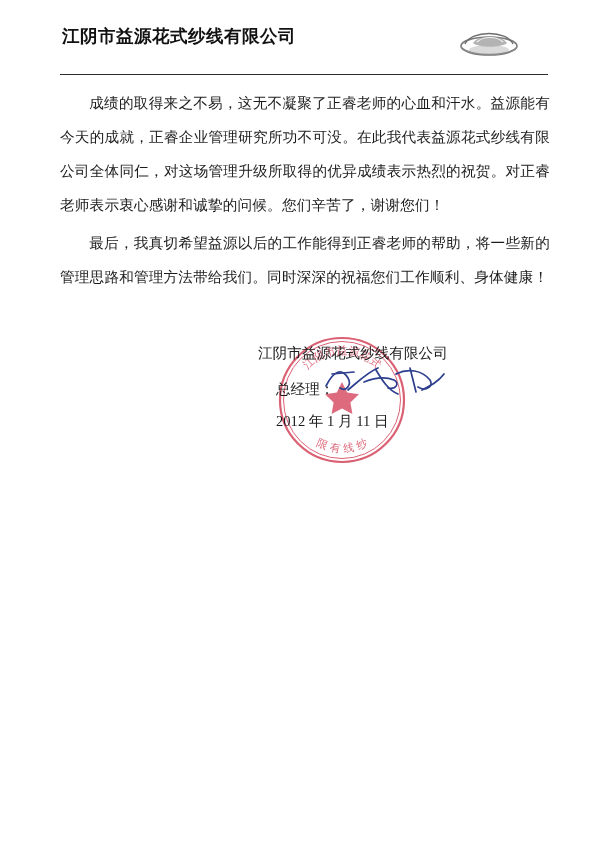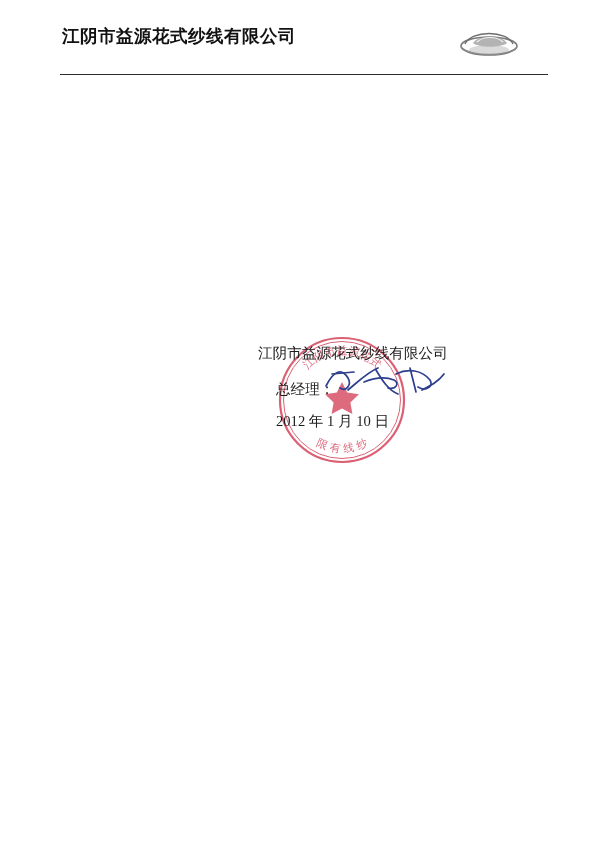--- a/index.html
+++ b/index.html
@@ -146,20 +146,24 @@
         <path d="M18 23 C24 14, 46 14, 52 23 C46 28, 24 28, 18 23 Z" fill="#9a9a9a" opacity="0.75"></path>
         <path d="M22 22 C28 16, 42 16, 48 22" fill="none" stroke="#f0f0f0" stroke-width="1.2"></path>
         <ellipse cx="34" cy="30" rx="20" ry="5" fill="#b5b5b5" opacity="0.5"></ellipse>
         <path d="M6 27 C14 37, 54 37, 62 27" fill="none" stroke="#8a8a8a" stroke-width="1.3"></path>
       </svg>
     </div>
   </div>
 
   <div class="rule"></div>
 
+  <div class="body-copy">
+    <p class="para">成绩的取得来之不易，这无不凝聚了正睿老师的心血和汗水。益源能有今天的成就，正睿企业管理研究所功不可没。在此我代表益源花式纱线有限公司全体同仁，对这场管理升级所取得的优异成绩表示热烈的祝贺。对正睿老师表示衷心感谢和诚挚的问候。您们辛苦了，谢谢您们！</p>
+    <p class="para">最后，我真切希望益源以后的工作能得到正睿老师的帮助，将一些新的管理思路和管理方法带给我们。同时深深的祝福您们工作顺利、身体健康！</p>
+  </div>
 
   <div class="seal">
     <svg width="140" height="140" viewBox="0 0 140 140">
       <g fill="none" stroke="#d4455c" stroke-width="2.2" opacity="0.85">
         <circle cx="70" cy="70" r="62"></circle>
         <circle cx="70" cy="70" r="58.5" stroke-width="1"></circle>
       </g>
       <path d="M70 52 l5.2 10.6 11.7 1.7 -8.5 8.2 2 11.6 -10.4 -5.5 -10.4 5.5 2 -11.6 -8.5 -8.2 11.7 -1.7 Z" fill="#d4455c" opacity="0.8"></path>
       <g fill="#d4455c" opacity="0.8" font-family="Liberation Serif, serif" font-size="11">
         <text x="70" y="24" text-anchor="middle" transform="rotate(-42 70 70)">江</text>
@@ -173,21 +177,21 @@
         <text x="70" y="122" text-anchor="middle" transform="rotate(-8 70 70)">线</text>
         <text x="70" y="122" text-anchor="middle" transform="rotate(8 70 70)">有</text>
         <text x="70" y="122" text-anchor="middle" transform="rotate(24 70 70)">限</text>
       </g>
     </svg>
   </div>
 
   <div class="sig-block">
     <div class="sig-company">江阴市益源花式纱线有限公司</div>
     <div class="sig-role">总经理：</div>
-    <div class="sig-date">2012 年 1 月 10 日</div>
+    <div class="sig-date">2012 年 1 月 11 日</div>
 
     <div class="handwriting">
       <svg width="130" height="40" viewBox="0 0 130 40">
         <g fill="none" stroke="#2d3f8e" stroke-width="1.7" stroke-linecap="round">
           <path d="M8 26 C16 10, 24 8, 30 18 C34 25, 28 32, 22 28"></path>
           <path d="M14 14 L36 12"></path>
           <path d="M30 30 C42 20, 50 12, 60 8"></path>
           <path d="M46 22 C56 18, 66 16, 76 20 C82 23, 78 30, 70 28"></path>
           <path d="M58 10 C64 20, 70 30, 80 34"></path>
           <path d="M78 14 C90 8, 104 10, 112 20 C116 26, 108 32, 100 27"></path>

